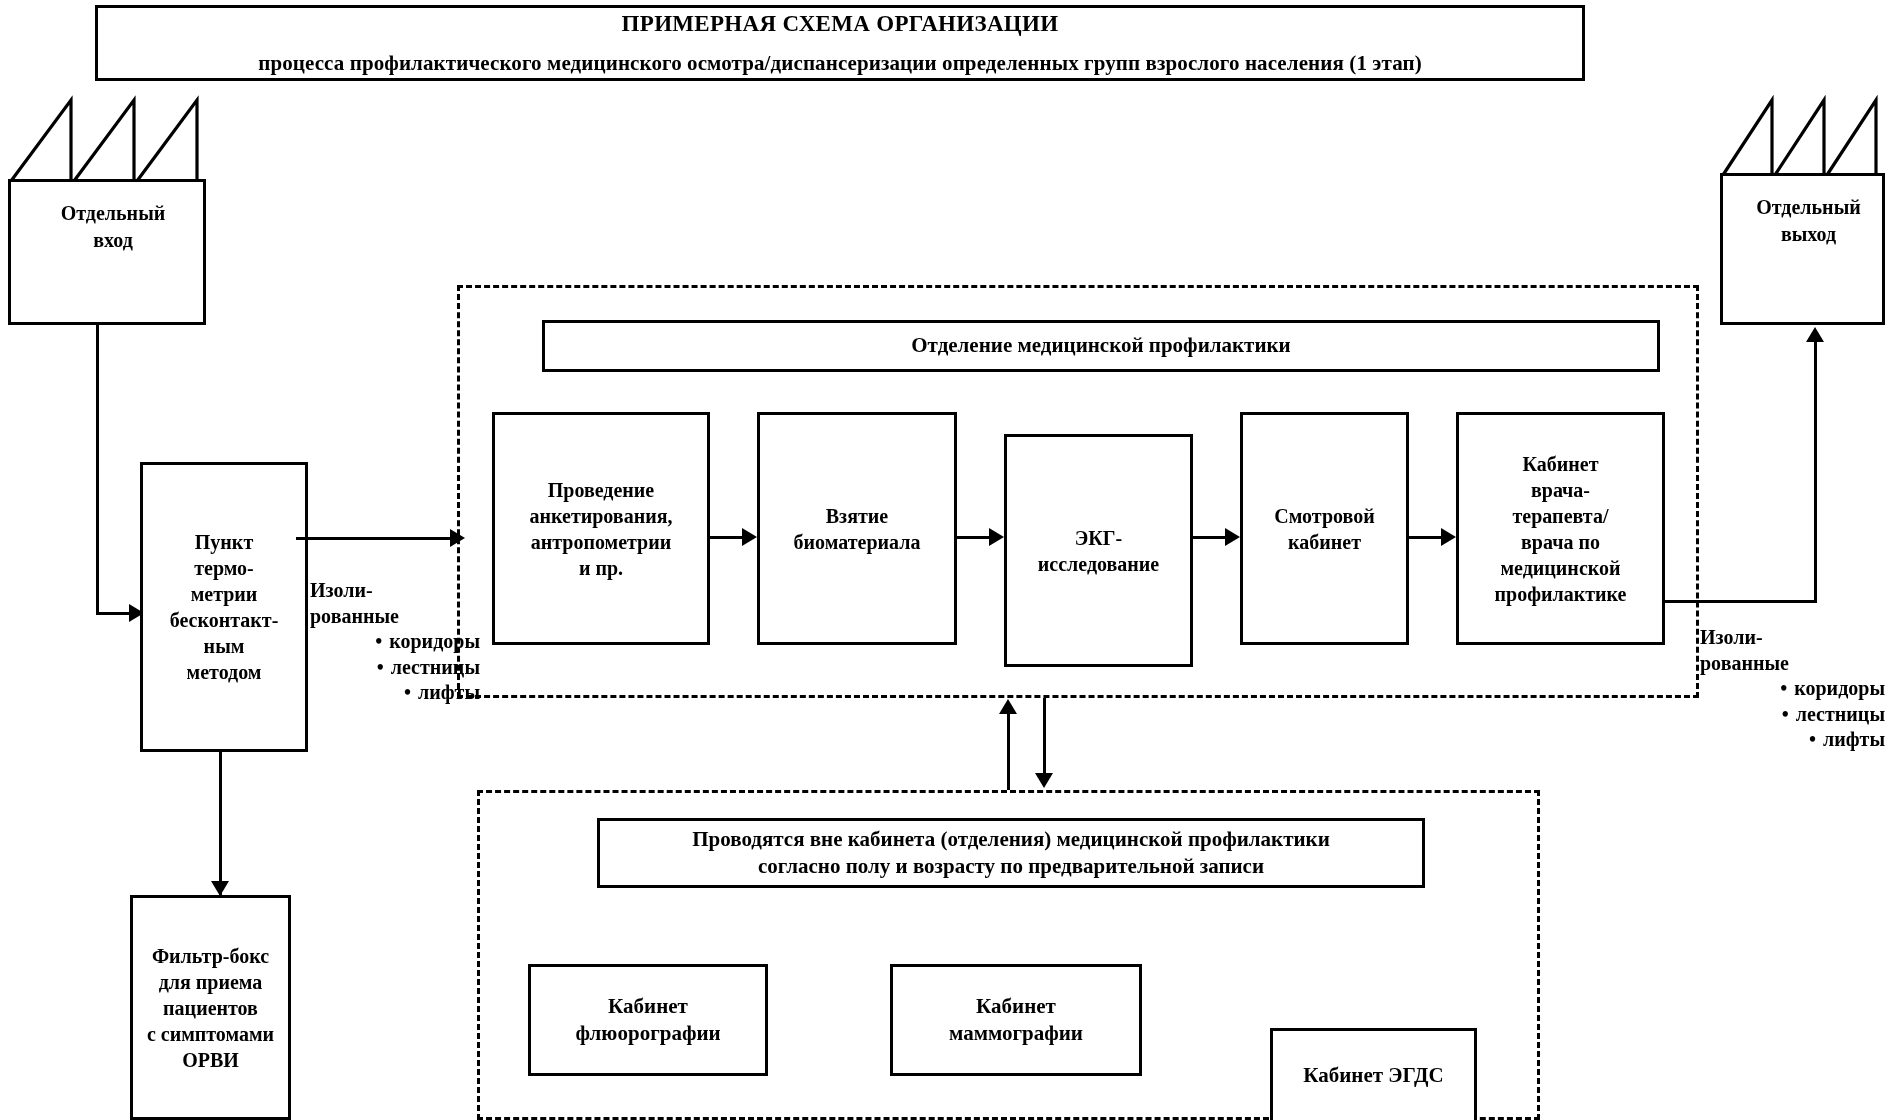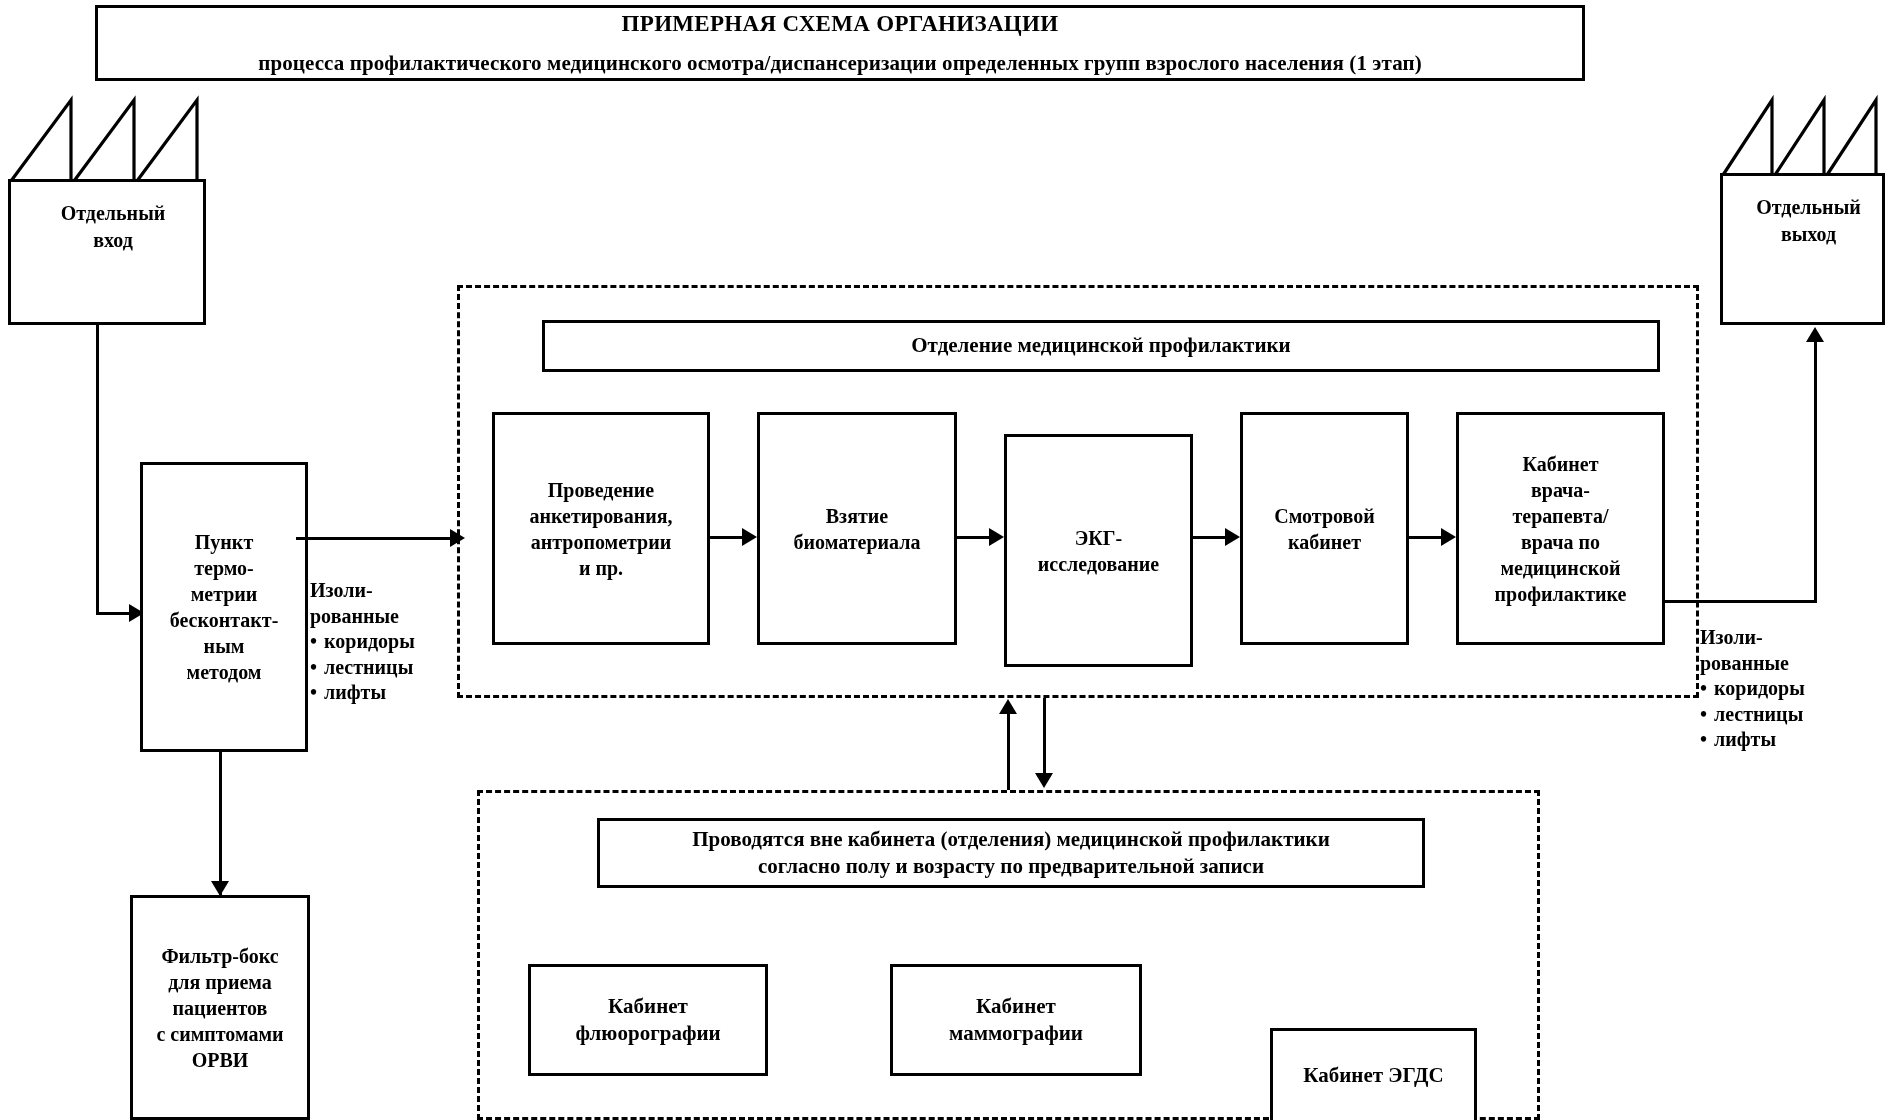--- a/index.html
+++ b/index.html
@@ -70,21 +70,21 @@
   .dashbox {
     border: 3px dashed #000;
     background: transparent;
   }
 
   
   .ftext {
     font-weight: bold; font-size: 20px; line-height: 1.28;
   }
   .ftext .bullets { margin: 0; padding: 0; list-style: none; }
-  .ftext .bullets li { white-space: nowrap; }
+  .ftext .bullets li { white-space: nowrap; text-align: right; }
   .ftext .bullets li::before { content: "\2022"; margin-right: 7px; }
 
   
   .hline { background: #000; height: 3px; }
   .vline { background: #000; width: 3px; }
   .arrow-r {
     width: 0; height: 0;
     border-top: 9px solid transparent;
     border-bottom: 9px solid transparent;
     border-left: 15px solid #000;
@@ -148,21 +148,21 @@
     <ul class="bullets">
       <li>коридоры</li>
       <li>лестницы</li>
       <li>лифты</li>
     </ul>
   </div>
 
   <div class="abs vline" style="left:219px; top:752px; height:143px;"></div>
   <div class="abs arrow-d" style="left:211px; top:881px;"></div>
 
-  <div class="abs sbox" style="left:130px; top:895px; width:180px; height:225px; font-size:20px;">
+  <div class="abs sbox" style="left:130px; top:895px; width:161px; height:225px; font-size:20px;">
     <span style="white-space:pre-line;">Фильтр-бокс
 для приема
 пациентов
 с симптомами
 ОРВИ</span>
   </div>
 
   <div class="abs dashbox" style="left:457px; top:285px; width:1242px; height:413px;"></div>
 
   <div class="abs sbox" style="left:542px; top:320px; width:1118px; height:52px; font-size:21px;">

